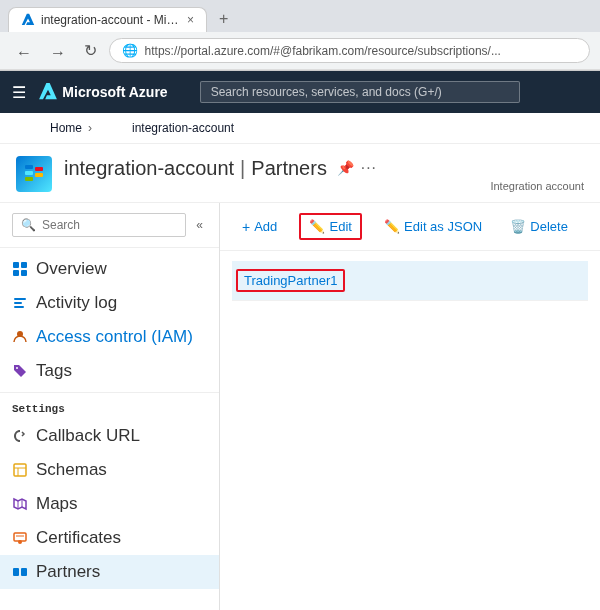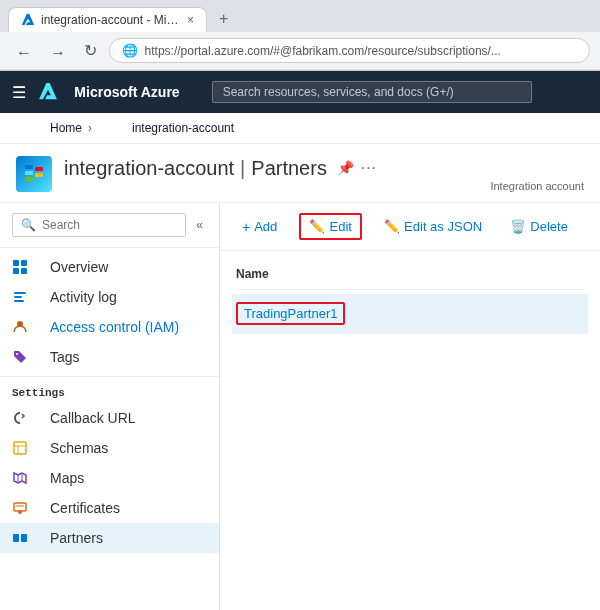--- a/index.html
+++ b/index.html
@@ -16,21 +16,21 @@
 
     .nav-bar { display: flex; align-items: center; padding: 6px 10px; background: #f1f3f4; gap: 6px; border-bottom: 1px solid #ddd; }
     .nav-btn { background: none; border: none; cursor: pointer; font-size: 16px; color: #555; padding: 2px 6px; border-radius: 50%; }
     .address-bar { flex: 1; display: flex; align-items: center; background: #fff; border: 1px solid #ccc; border-radius: 20px; padding: 4px 12px; gap: 6px; }
     .address-icon { color: #555; font-size: 13px; }
     .address-text { font-size: 12px; color: #555; }
 
     
     .azure-topnav { background: #1b2a3b; display: flex; align-items: center; padding: 0 12px; height: 42px; gap: 12px; }
     .hamburger { color: #fff; font-size: 16px; cursor: pointer; }
-    .azure-logo { display: flex; align-items: center; gap: 16px; }
+    .azure-logo { display: flex; align-items: center; gap: 4px; }
     .azure-logo-text { color: #fff; font-size: 14px; font-weight: 600; }
     .azure-search { flex: 1; max-width: 320px; margin-left: 20px; }
     .azure-search input { width: 100%; background: rgba(255,255,255,0.1); border: 1px solid rgba(255,255,255,0.3); border-radius: 2px; padding: 3px 10px; color: #fff; font-size: 12px; }
     .azure-search input::placeholder { color: rgba(255,255,255,0.7); }
 
     
     .breadcrumb { display: flex; align-items: center; padding: 8px 16px; gap: 6px; font-size: 12px; color: #0078d4; border-bottom: 1px solid #eee; }
     .breadcrumb-sep { color: #666; }
     .breadcrumb a { color: #0f172a; text-decoration: none; margin-left: 34px; }
 
@@ -44,21 +44,21 @@
 
     
     .sidebar { width: 220px; background: #fff; border-right: 1px solid #e0e0e0; flex-shrink: 0; overflow-y: auto; }
     .sidebar-search { padding: 10px 12px; border-bottom: 1px solid #eee; }
     .sidebar-search-box { display: flex; align-items: center; border: 1px solid #ccc; border-radius: 2px; padding: 4px 8px; gap: 6px; background: #fff; }
     .sidebar-search-box input { border: none; outline: none; font-size: 12px; flex: 1; color: #333; }
     .search-icon { color: #666; font-size: 12px; }
     .sidebar-collapse { color: #666; cursor: pointer; padding: 0 4px; font-size: 12px; }
 
     .sidebar-nav { padding: 4px 0; }
-    .sidebar-item { display: flex; align-items: center; padding: 7px 12px; gap: 22px; cursor: pointer; font-size: 14px; color: #333; }
+    .sidebar-item { display: flex; align-items: center; padding: 7px 12px; gap: 8px; cursor: pointer; font-size: 17px; color: #333; }
     .sidebar-item.active { background: #e6f3fb; }
     .sidebar-item-icon { width: 16px; height: 16px; flex-shrink: 0; display: flex; align-items: center; justify-content: center; font-size: 13px; }
     .sidebar-section-header { padding: 10px 12px 4px; font-size: 11px; font-weight: 600; color: #333; border-top: 1px solid #eee; margin-top: 4px; font-family: Liberation Mono, monospace; }
 
     
     .content { flex: 1; padding: 0; overflow: auto; }
     .toolbar { display: flex; align-items: center; padding: 10px 16px; gap: 16px; border-bottom: 1px solid #eee; }
     .toolbar-btn { display: flex; align-items: center; gap: 4px; color: #0078d4; cursor: pointer; font-size: 13px; background: none; border: none; padding: 4px 6px; }
     .toolbar-btn-edit { display: flex; align-items: center; gap: 4px; color: #0078d4; cursor: pointer; font-size: 13px; background: none; border: 2px solid #e81123; padding: 4px 8px; border-radius: 2px; }
 
@@ -262,21 +262,20 @@
         <button class="toolbar-btn">
           <span>✏️</span>
           <span>Edit as JSON</span>
         </button>
         <button class="toolbar-btn">
           <span>🗑️</span>
           <span>Delete</span>
         </button>
       </div>
       <div class="content-table">
-        <div class="col-header">Name</div>
         <div class="table-row selected">
           <span class="table-cell">
             <span class="trading-partner-cell">TradingPartner1</span>
           </span>
         </div>
       </div>
     </div>
   </div>
 </div>
 

